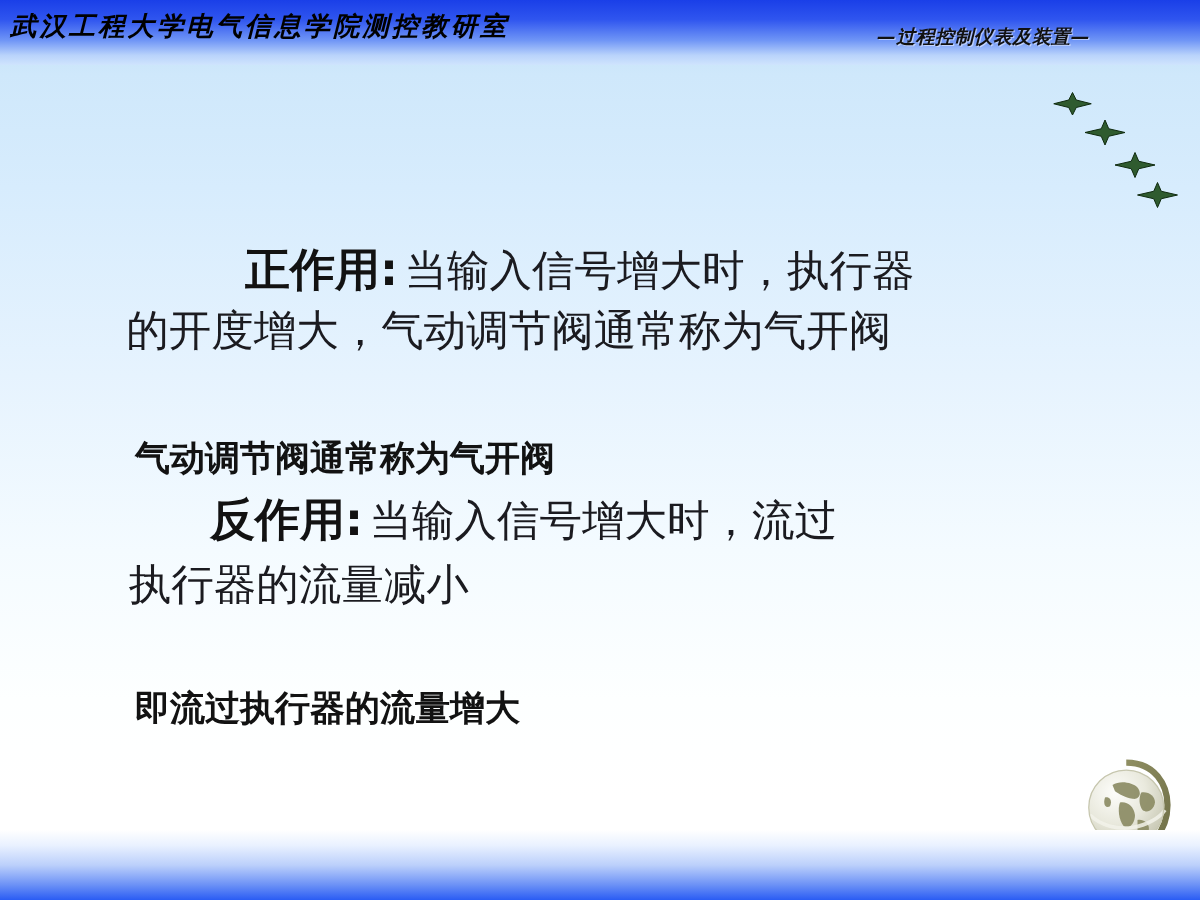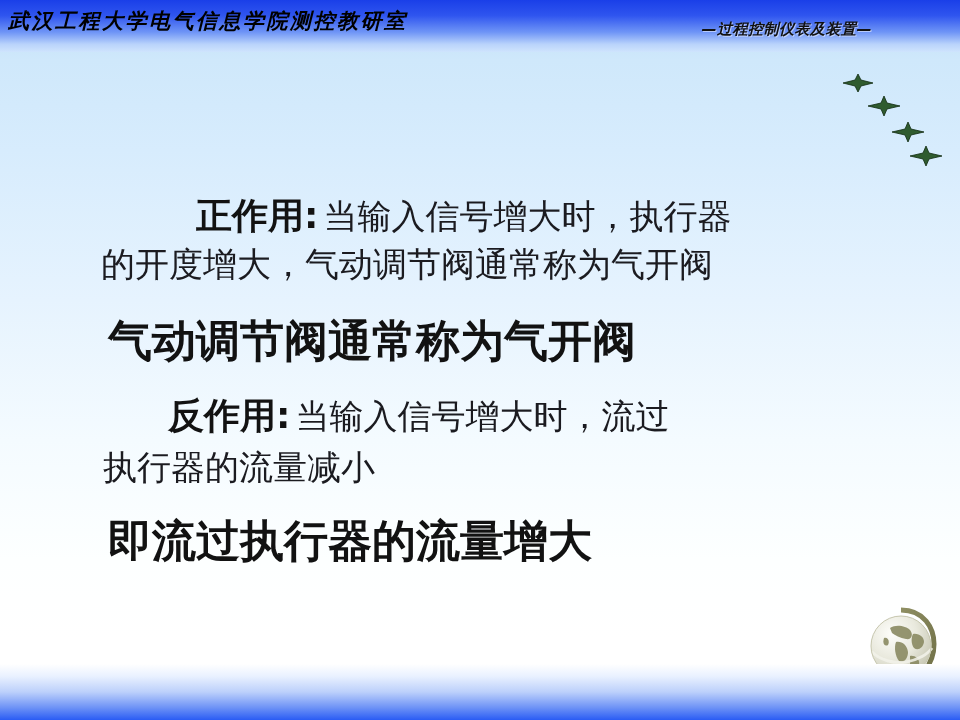--- a/index.html
+++ b/index.html
@@ -99,22 +99,23 @@
     font-size:36px; font-weight:bold;
     color:#121212;
   }
   .txt-serif {
     font-family:"DejaVu Serif", serif;
     font-size:34px; font-weight:normal;
     color:#1b1b20;
   }
   .txt-hei {
     font-family:"DejaVu Sans", sans-serif;
-    font-size:44px; font-weight:bold;
+    font-size:28px; font-weight:bold;
     color:#121212;
+    margin-top:36px;
   }
 
   .l1 { position:absolute; left:176px; top:12px;margin-left:20px; }
   .l2 { position:absolute; left:101px; top:62px; }
   .l3 { position:absolute; left:108px; top:132px; }
   .l4 { position:absolute; left:168px; top:212px; }
   .l5 { position:absolute; left:103px; top:265px; }
   .l6 { position:absolute; left:108px; top:332px; }
 
   

